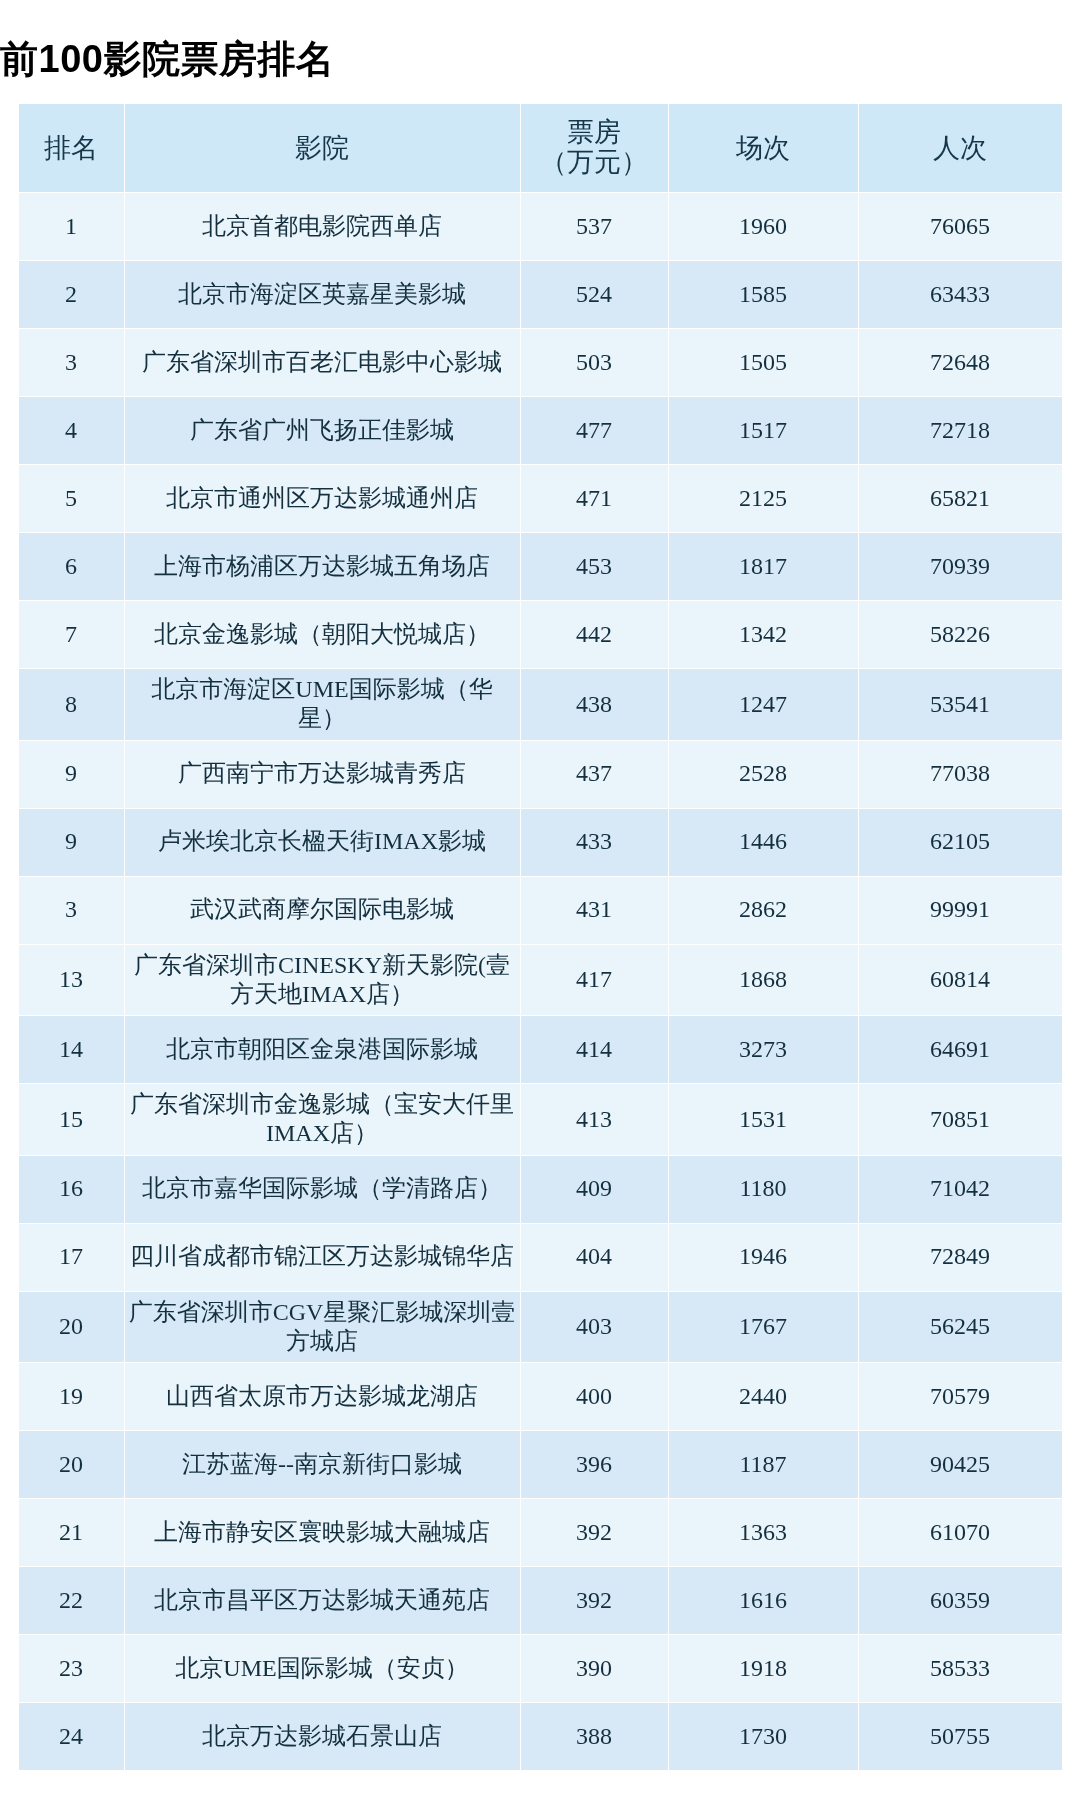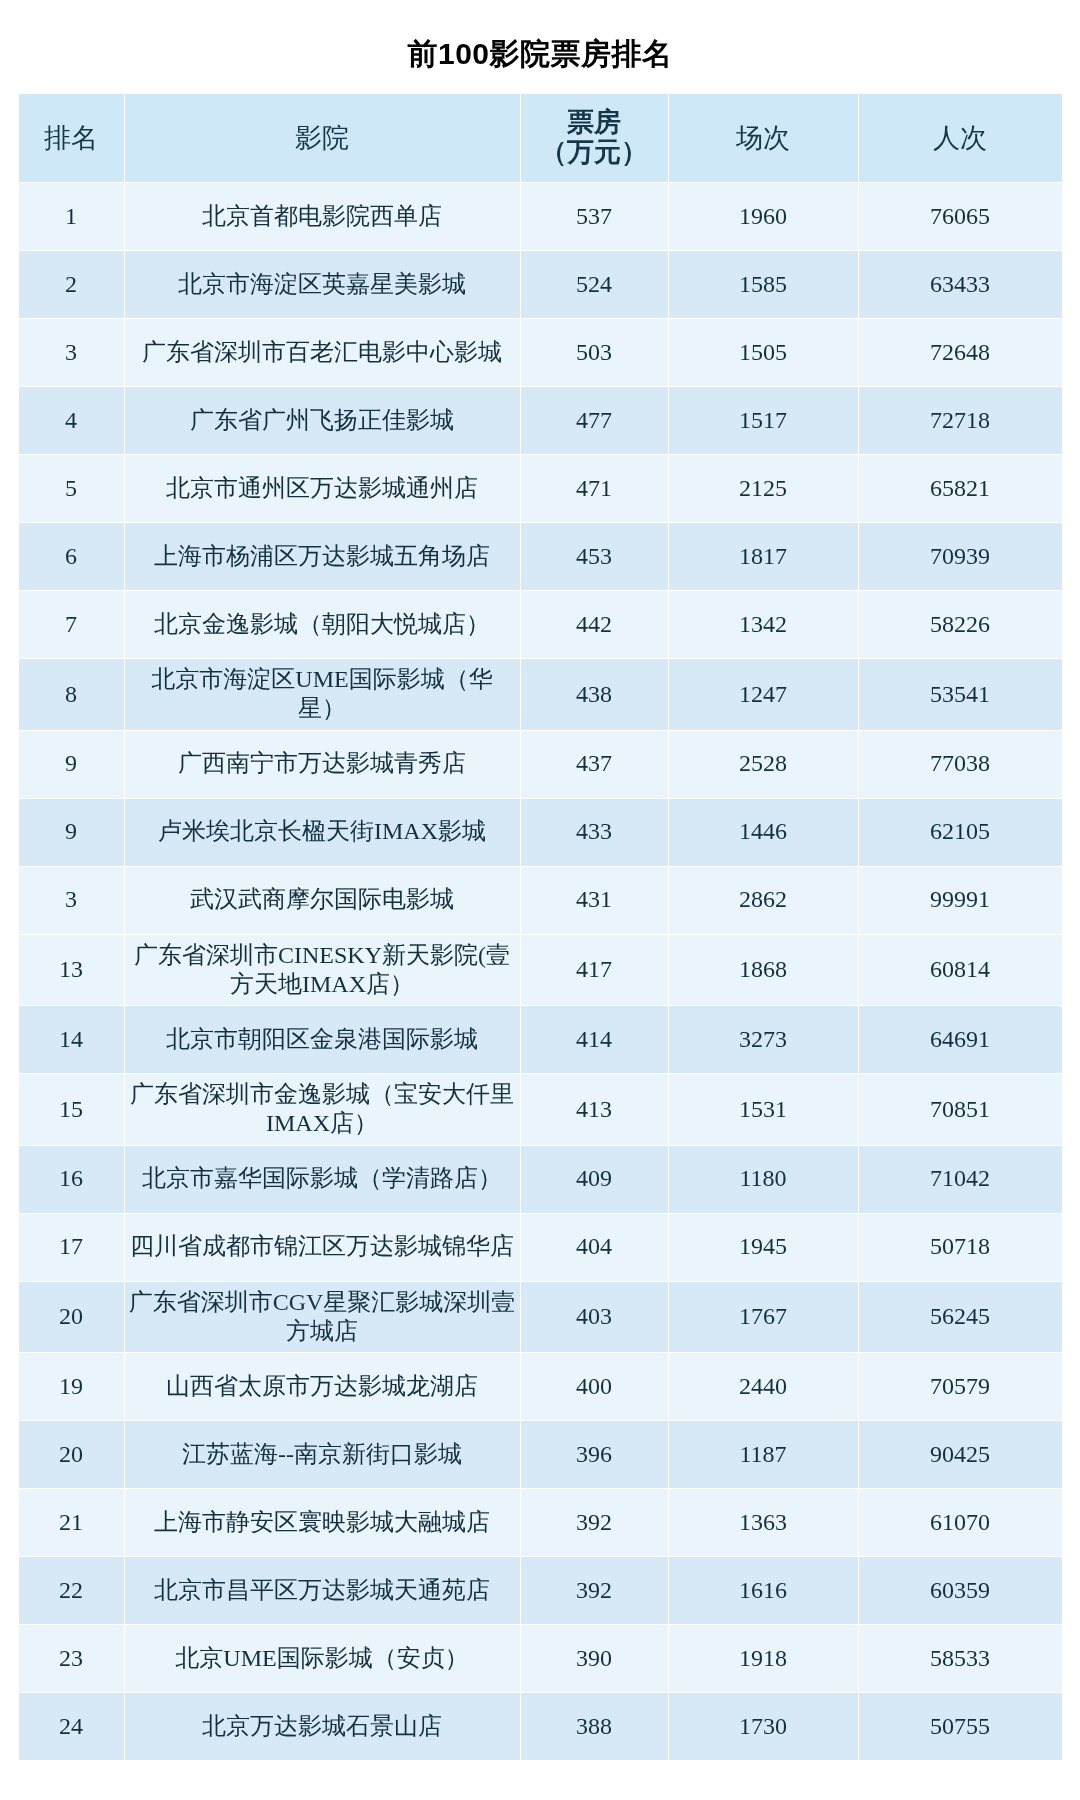--- a/index.html
+++ b/index.html
@@ -15,24 +15,24 @@
     overflow: hidden;
   }
   .page {
     width: 1080px;
     height: 1800px;
     box-sizing: border-box;
     padding: 0;
     position: relative;
   }
   .doc-title {
-    text-align: center;
+    text-align: left;
     font-family: "Liberation Sans", "DejaVu Sans", sans-serif;
     font-weight: bold;
-    font-size: 30px;
+    font-size: 38px;
     letter-spacing: 0.5px;
     padding-top: 34px;
     padding-bottom: 18px;
     color: #000000;
     border-radius: 14px;
   }
   table.rank-table {
     border-collapse: collapse;
     width: 1044px;
     margin: 0 auto;
@@ -56,21 +56,20 @@
   table.rank-table thead th {
     background: #cfe8f7;
     height: 76px;
     font-weight: normal;
     font-size: 27px;
     color: #16374a;
   }
   table.rank-table thead th .hdr-two {
     display: block;
     line-height: 1.1;
-    font-weight: bold;
   }
   table.rank-table tbody tr.odd td {
     background: #eaf4fb;
   }
   table.rank-table tbody tr.even td {
     background: #d7e9f6;
   }
   table.rank-table tbody td {
     height: 55px;
     color: #14303f;
@@ -214,22 +213,22 @@
           <td class="cell-rank">16</td>
           <td class="cell-cinema">北京市嘉华国际影城（学清路店）</td>
           <td class="cell-box">409</td>
           <td class="cell-shows">1180</td>
           <td class="cell-adm">71042</td>
         </tr>
         <tr class="odd">
           <td class="cell-rank">17</td>
           <td class="cell-cinema">四川省成都市锦江区万达影城锦华店</td>
           <td class="cell-box">404</td>
-          <td class="cell-shows">1945</td>
-          <td class="cell-adm">50718</td>
+          <td class="cell-shows">1946</td>
+          <td class="cell-adm">72849</td>
         </tr>
         <tr class="even">
           <td class="cell-rank">20</td>
           <td class="cell-cinema">广东省深圳市CGV星聚汇影城深圳壹方城店</td>
           <td class="cell-box">403</td>
           <td class="cell-shows">1767</td>
           <td class="cell-adm">56245</td>
         </tr>
         <tr class="odd">
           <td class="cell-rank">19</td>

